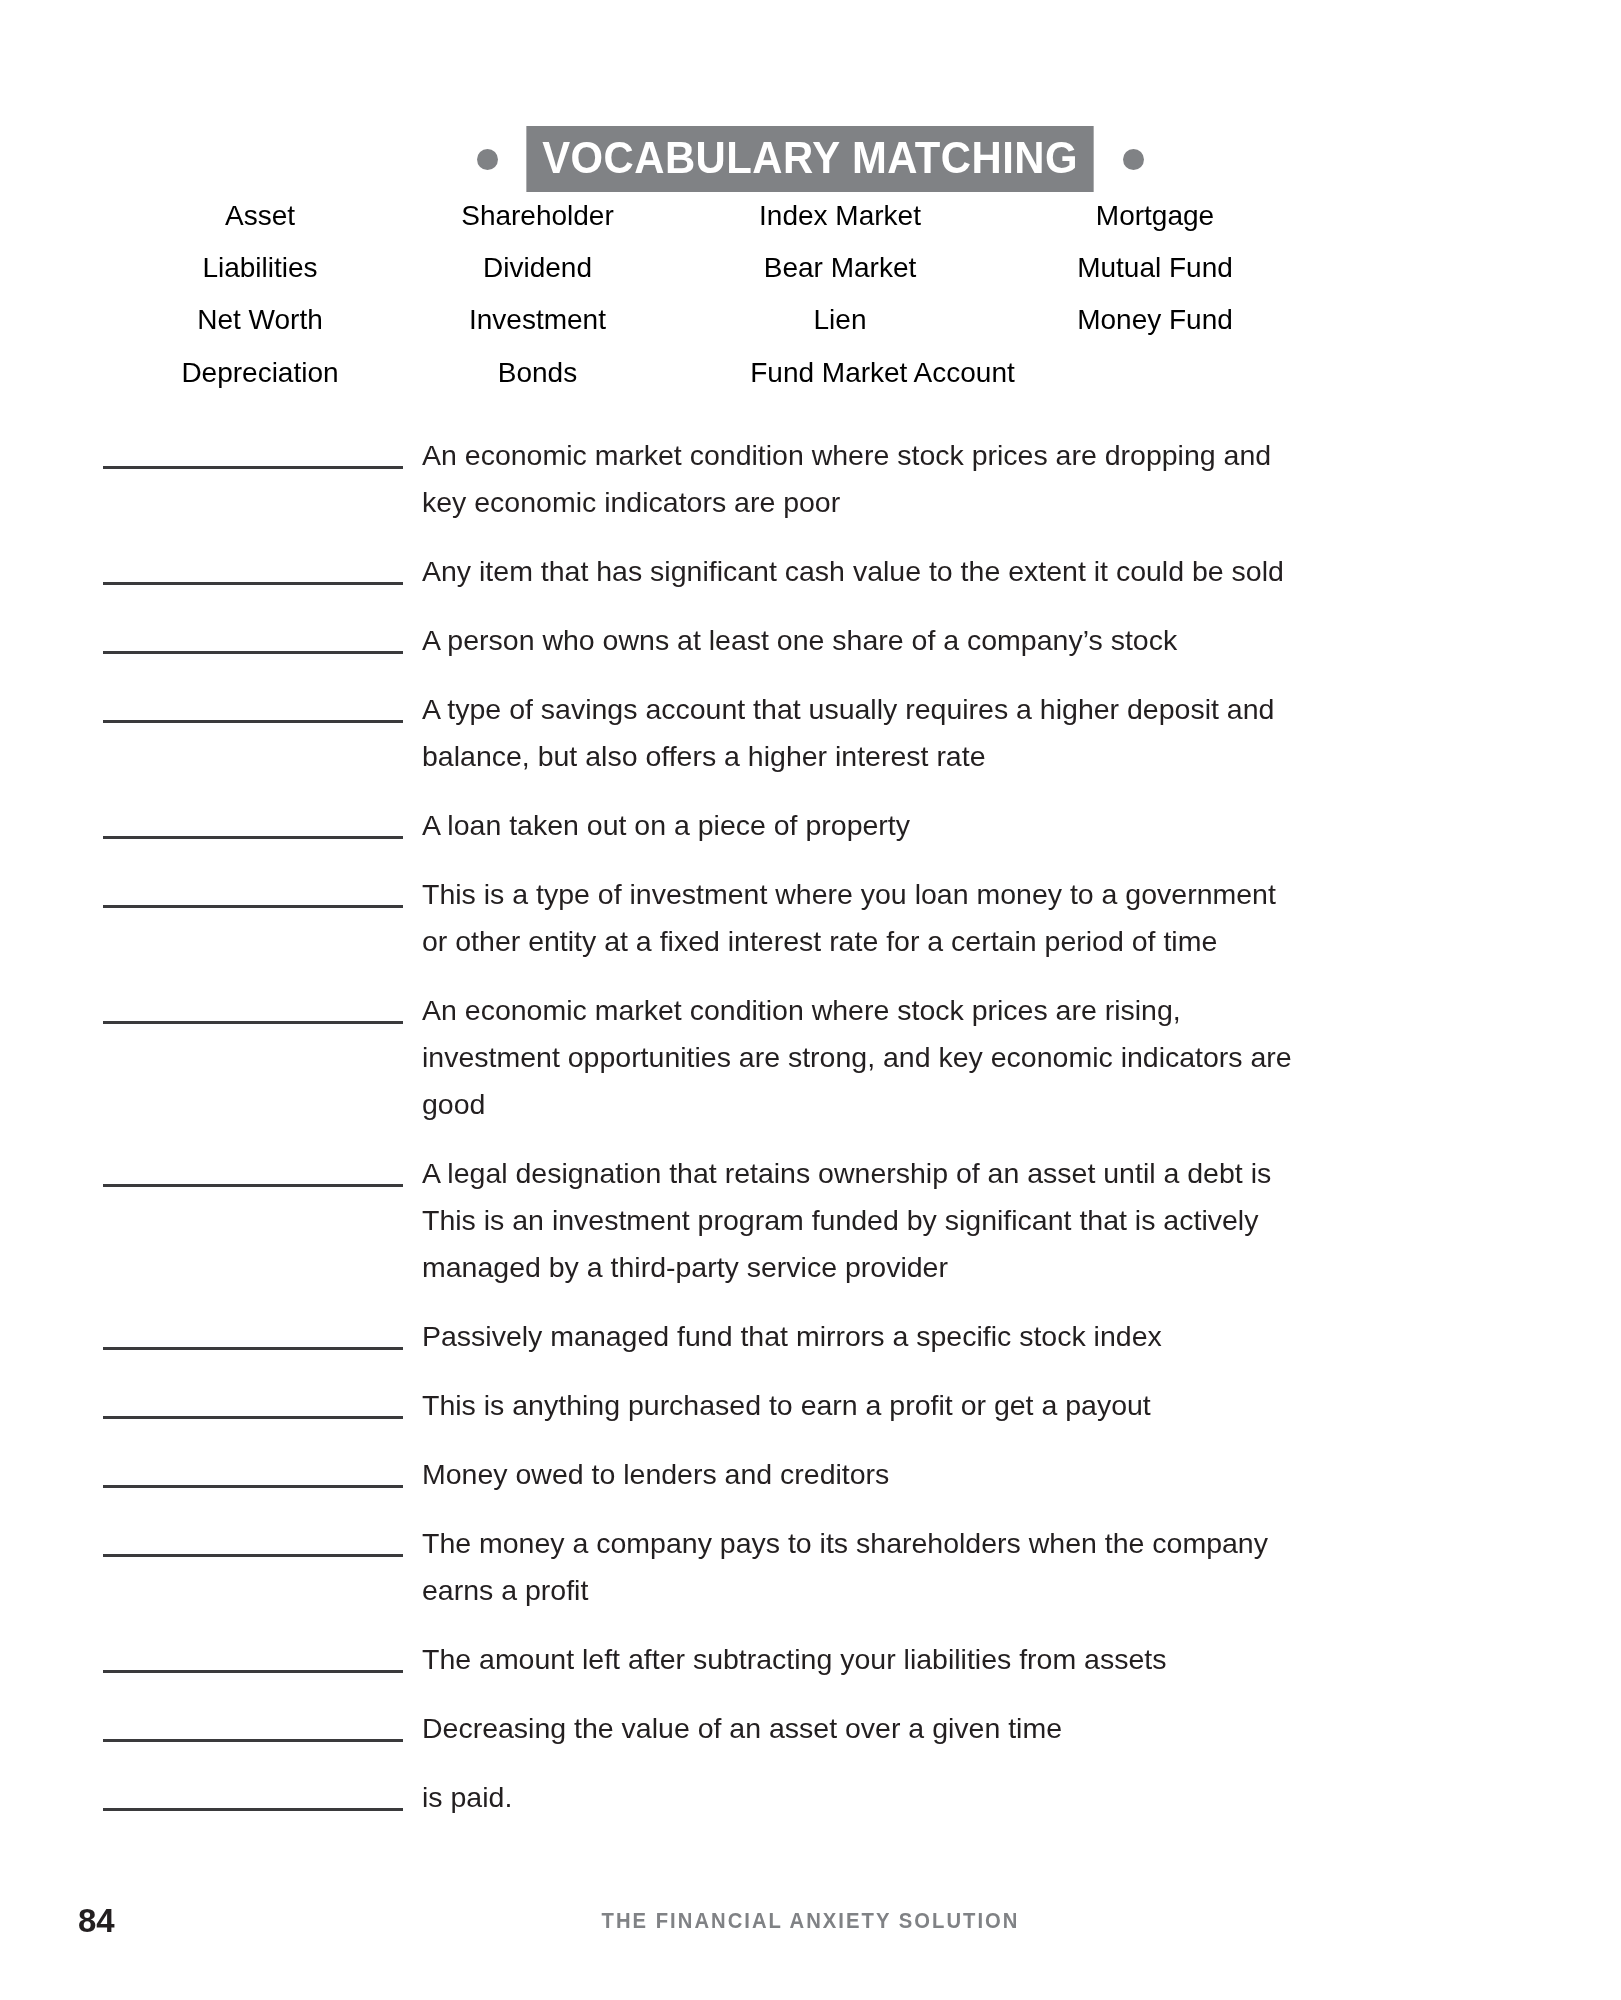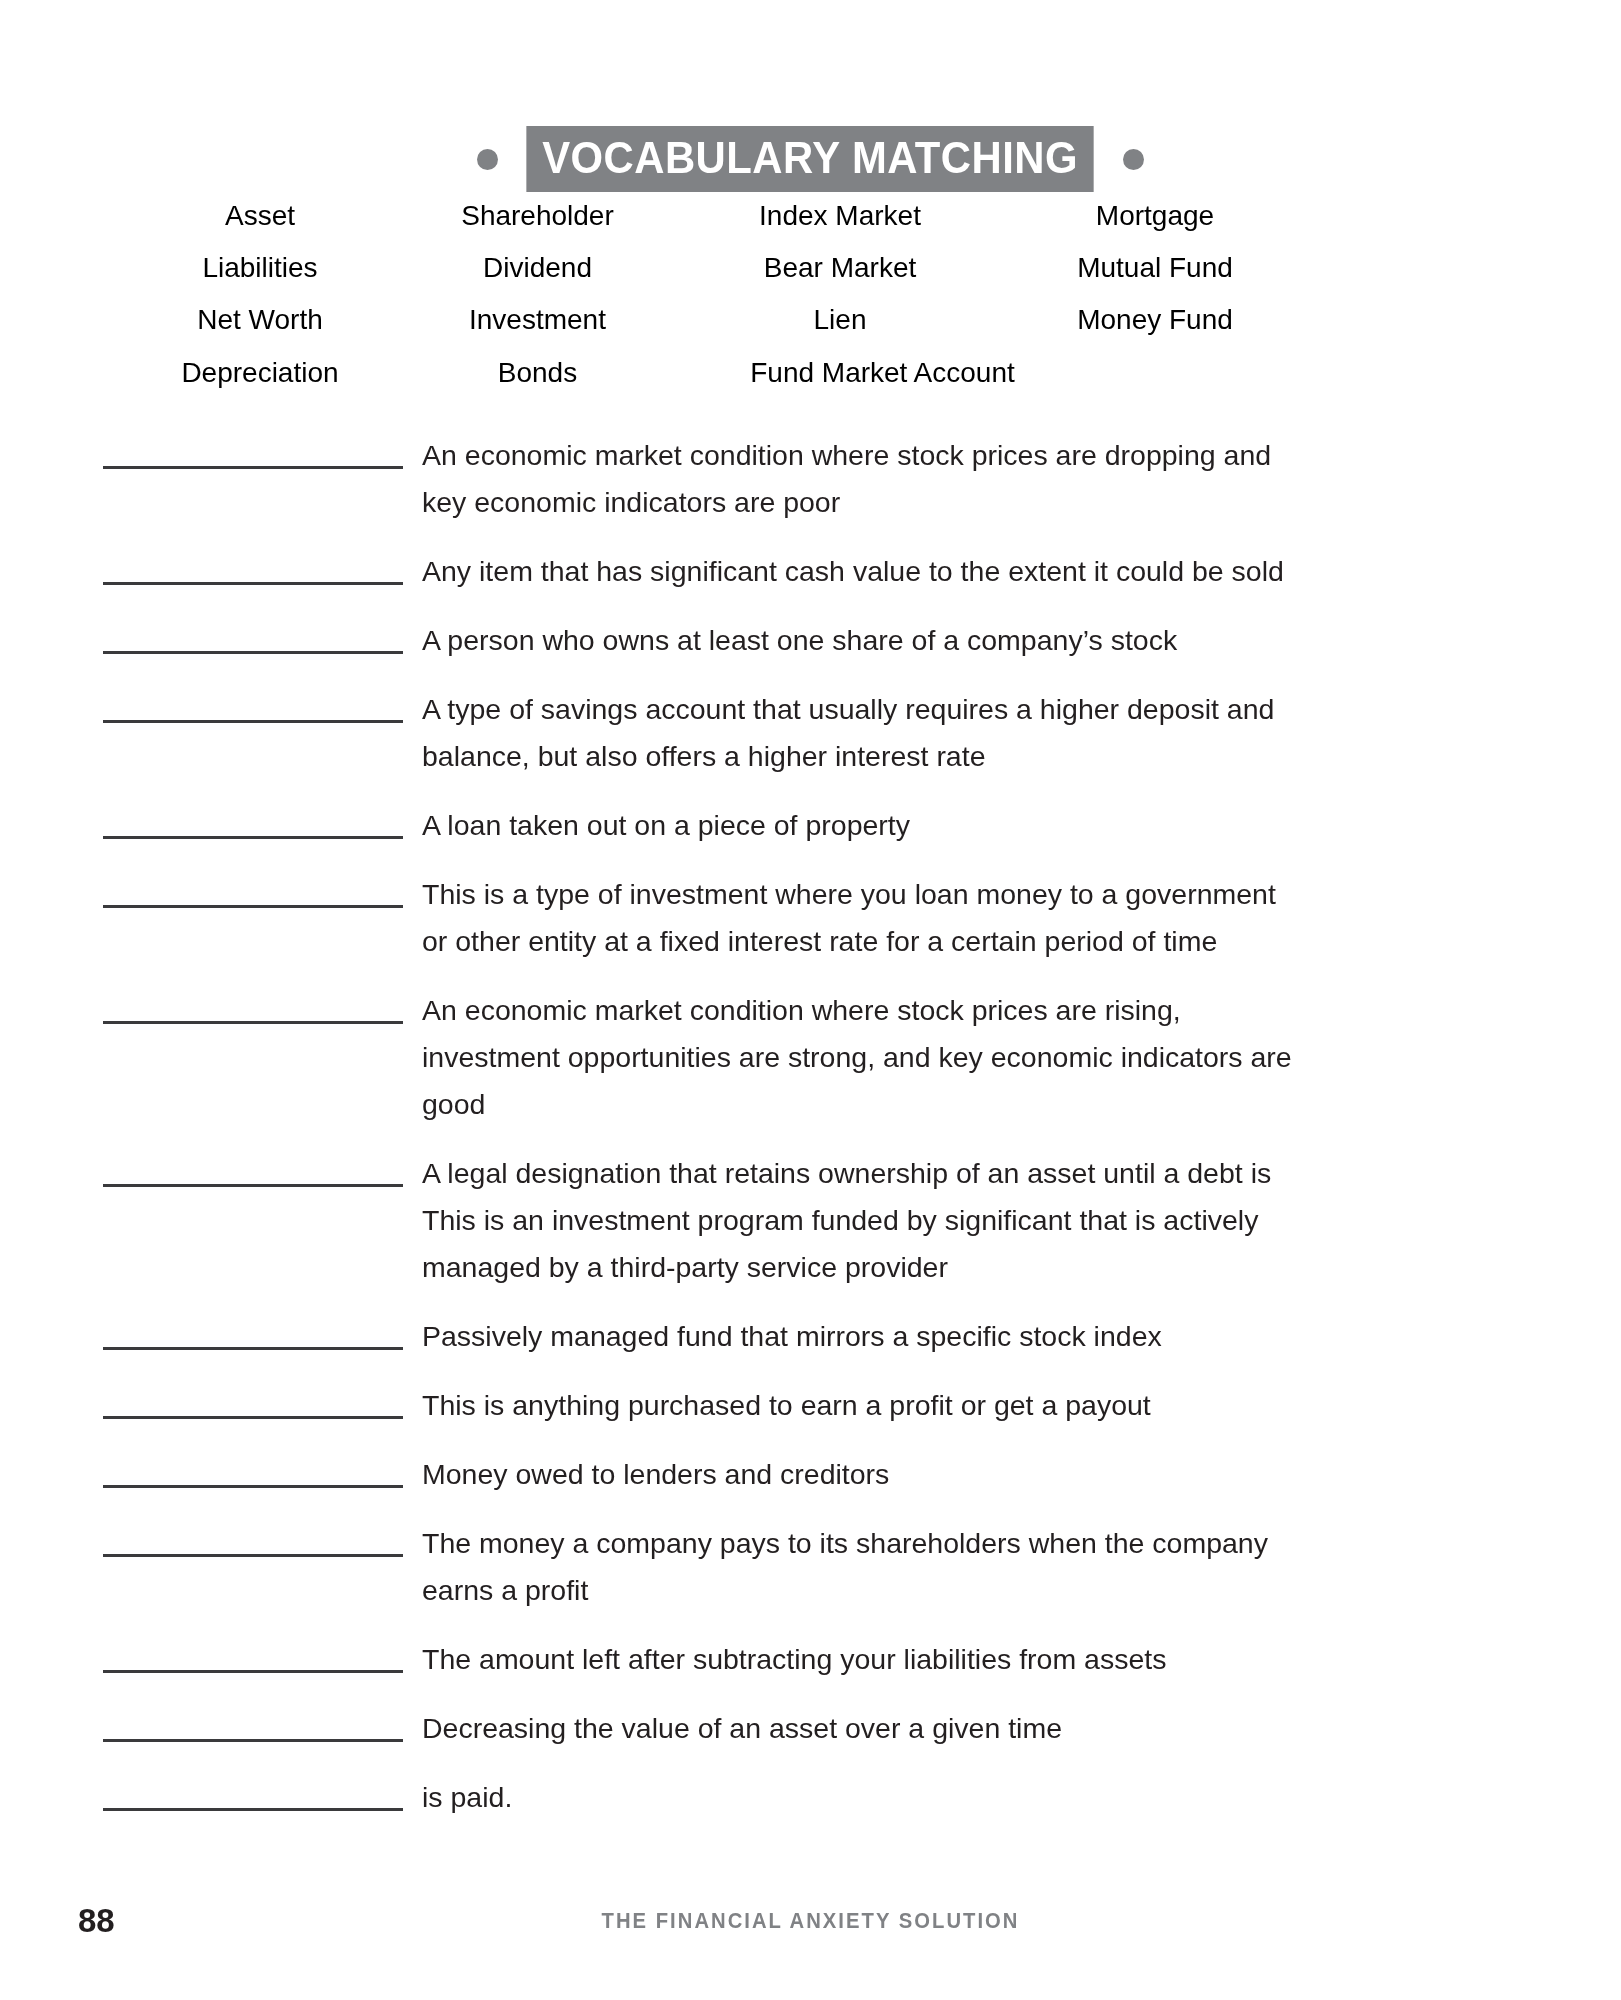--- a/index.html
+++ b/index.html
@@ -275,17 +275,17 @@
       </div>
       <div class="item">
         <div class="blank-line"></div>
         <div class="defs">
           <span class="def-line">is paid.</span>
         </div>
       </div>
     </div>
 
   <div class="footer">
-    <div class="page-number">88</div>
+    <div class="page-number">84</div>
     <div class="book-title">THE FINANCIAL ANXIETY SOLUTION</div>
   </div>
 
 </div>
 
 </body></html>

